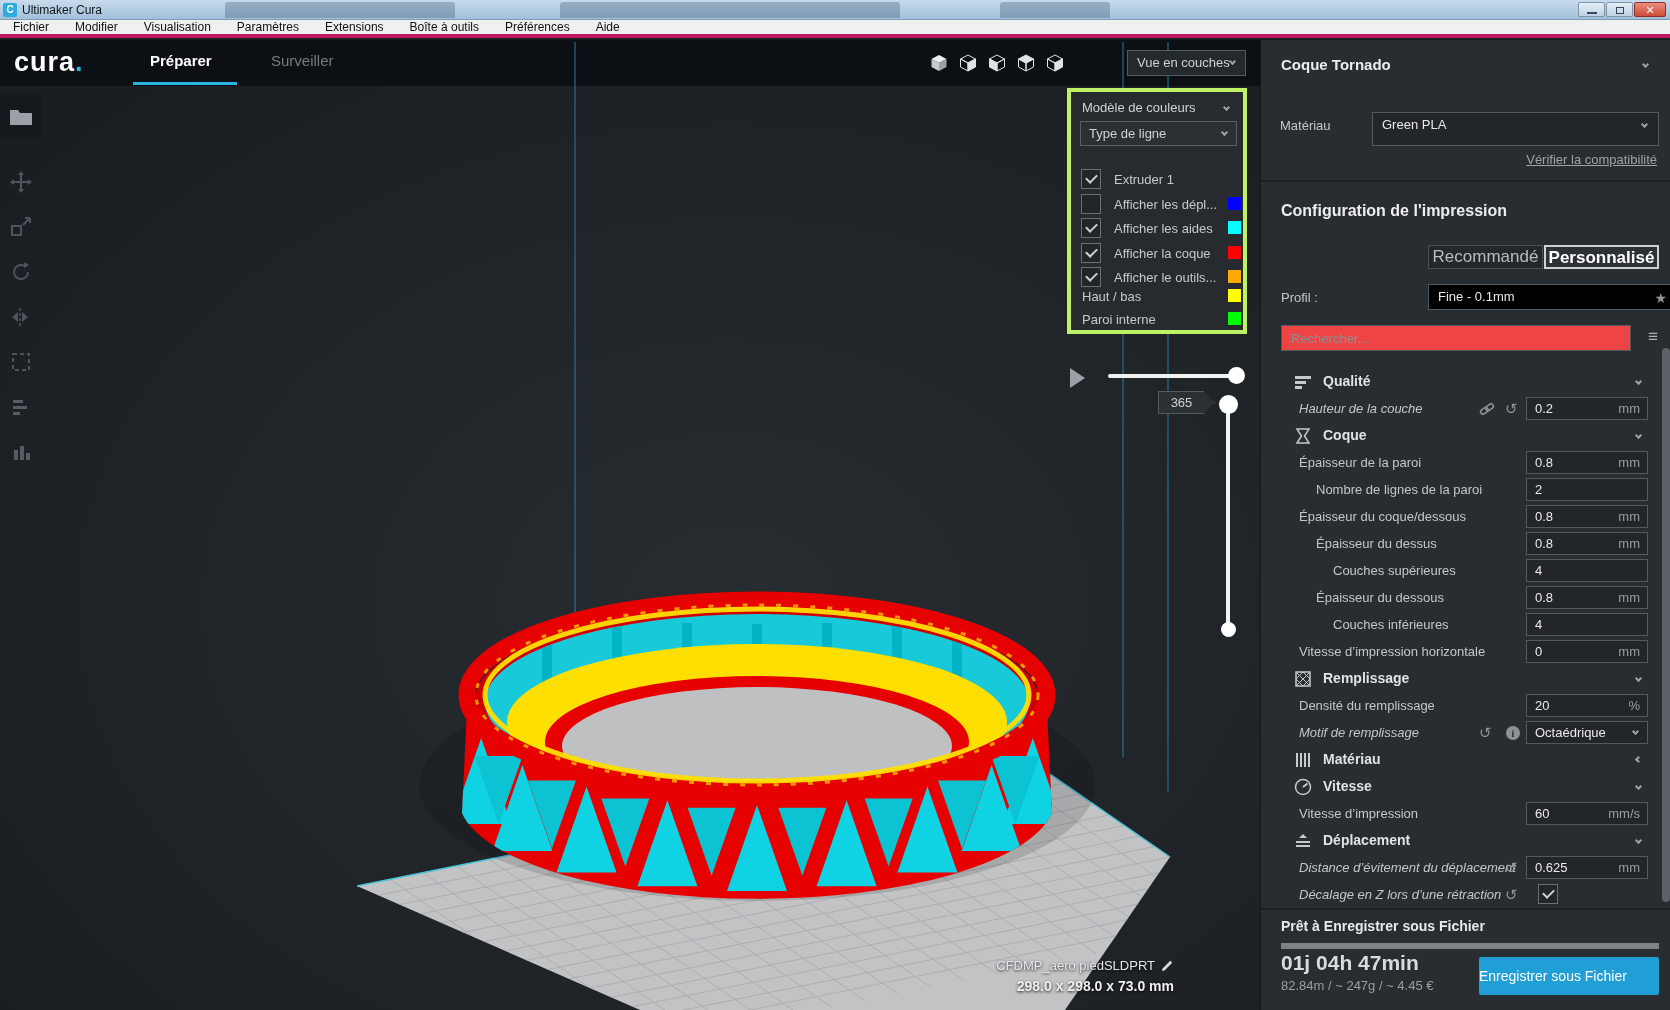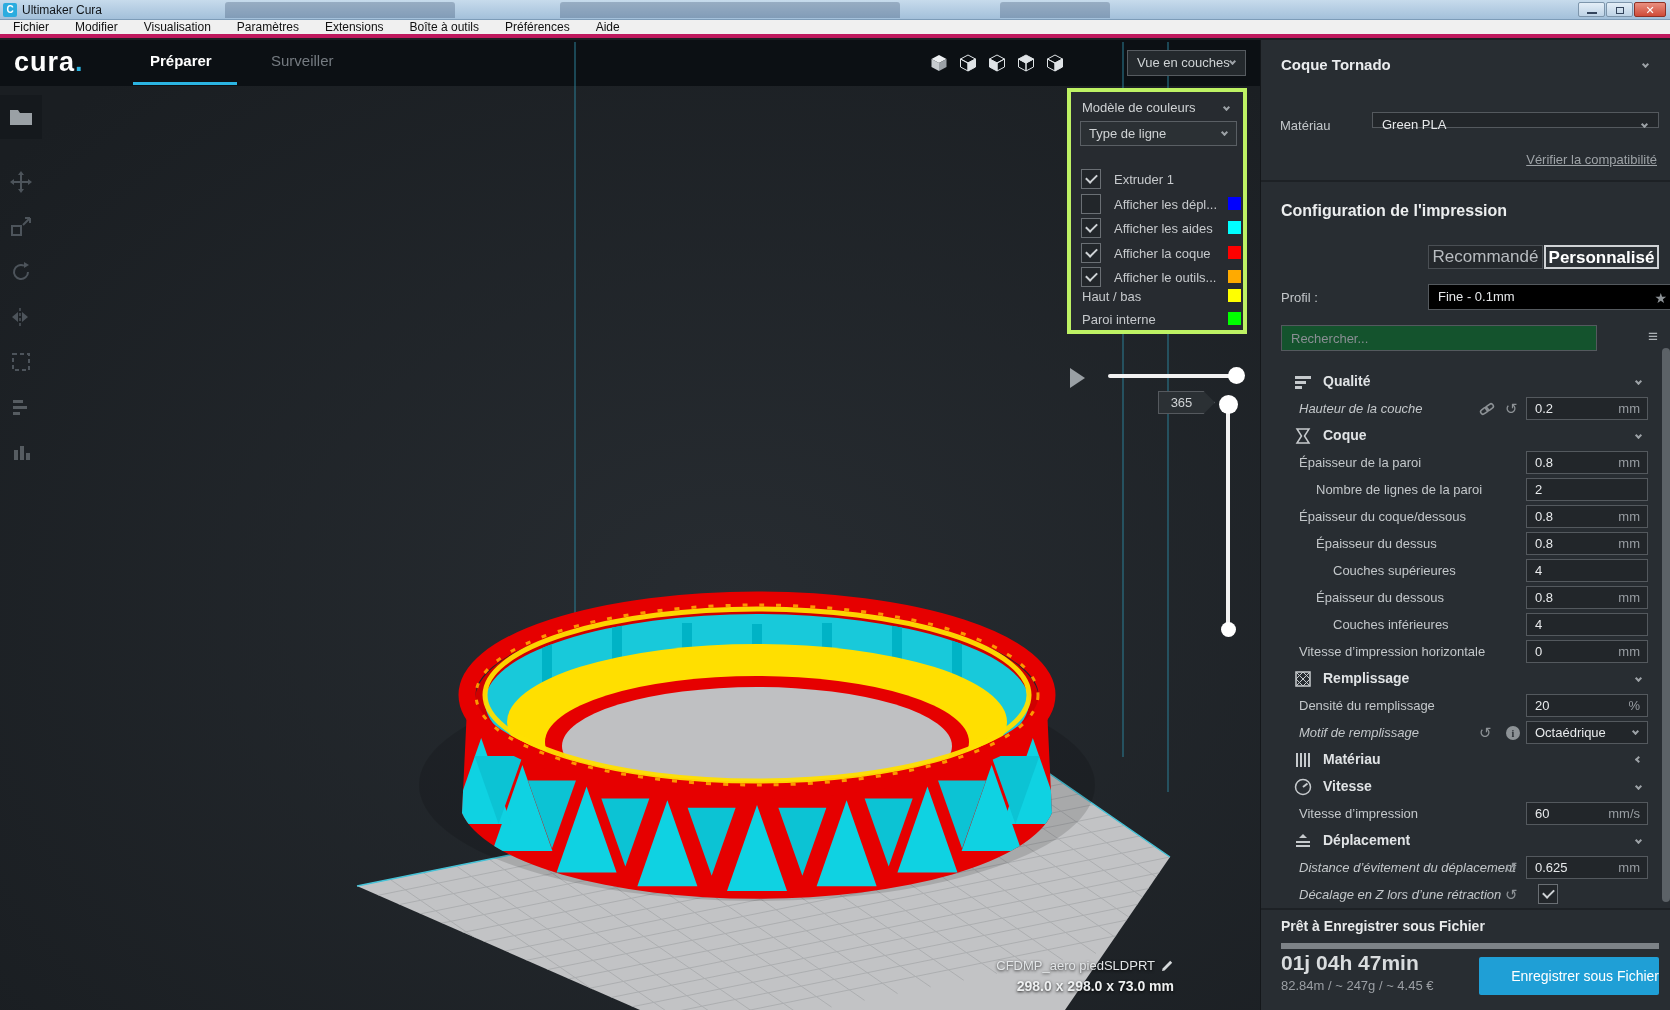--- a/index.html
+++ b/index.html
@@ -83,35 +83,35 @@
   #model-info { position:absolute; right:86px; bottom:16px; text-align:right; text-shadow:0 1px 3px rgba(0,0,0,.85); }
   #model-name { font-size:13px; color:#e3e6e8; }
   #model-name svg { vertical-align:-2px; margin-left:6px; }
   #model-size { font-size:14px; font-weight:bold; color:#eef0f1; margin-top:5px; }
 
   
   #sidebar { position:absolute; left:1260px; top:40px; width:410px; height:970px; background:#282d32; border-left:1px solid #14171a; }
   #machine-name { position:absolute; left:20px; top:16px; font-size:15px; font-weight:bold; color:#eaecee; }
   #machine-chev { position:absolute; right:22px; top:22px; }
   #material-label { position:absolute; left:19px; top:78px; font-size:13px; color:#c3c7ca; }
-  #material-dd { position:absolute; left:111px; top:72px; width:287px; height:16px;
+  #material-dd { position:absolute; left:111px; top:72px; width:287px; height:34px;
     background:#22262a; border:1px solid #54595e; color:#e6e8ea; font-size:13px; line-height:24px; padding-left:9px; }
   #material-dd .chev { position:absolute; right:11px; top:9px; }
   #compat-link { position:absolute; right:13px; top:112px; font-size:13px; color:#9ea3a7; text-decoration:underline; }
   .divider { position:absolute; left:0; width:410px; height:2px; background:#1d2125; }
   #setup-title { position:absolute; left:20px; top:162px; font-size:16px; font-weight:bold; color:#eceeef; }
   .mode-btn { position:absolute; top:205px; width:115px; height:24px; font-size:17px; text-align:center; line-height:22px; }
   #btn-reco { left:167px; background:#24282c; border:1px solid #4a4f54; color:#b8bcc0; }
   #btn-custom { left:283px; background:#2c3136; border:2px solid #cfd2d5; color:#ffffff; font-weight:bold; }
   #profile-label { position:absolute; left:20px; top:250px; font-size:13px; color:#c3c7ca; }
   #profile-dd { position:absolute; left:167px; top:244px; width:270px; height:26px;
     background:#000000; border:1px solid #54595e; color:#e6e8ea; font-size:13px; line-height:24px; padding-left:9px; }
   #profile-dd .star { position:absolute; right:30px; top:1px; color:#8d9296; font-size:14px; }
   #profile-dd .chev { position:absolute; right:10px; top:9px; }
-  #search-input { position:absolute; left:20px; top:285px; width:316px; height:26px; background:#14532d;
+  #search-input { position:absolute; left:20px; top:285px; width:350px; height:26px; background:#ef4444;
     border:1px solid #54595e; color:#e6e8ea; font-size:13px; padding-left:9px; outline:none; }
   #search-input::placeholder { color:#8a8f94; }
   #search-menu { position:absolute; right:12px; top:287px; font-size:17px; color:#aeb3b7; }
 
   #settings-list { position:absolute; left:0; top:328px; width:400px; }
   .srow { position:relative; height:27px; }
   .s-label { position:absolute; top:0; font-size:13px; color:#c3c7ca; line-height:27px; white-space:nowrap; }
   .s-label.it { font-style:italic; }
   .sec-icon { position:absolute; left:33px; top:5px; }
   .sec-label { position:absolute; left:62px; font-size:14px; font-weight:bold; color:#e0e3e5; line-height:27px; }
@@ -125,21 +125,21 @@
   .s-check.checked::after { content:""; position:absolute; left:4px; top:4px; width:9px; height:5px;
     border-left:2px solid #cfd3d6; border-bottom:2px solid #cfd3d6; transform:rotate(-45deg); }
   #settings-scrollbar { position:absolute; left:401px; top:308px; width:8px; height:554px; background:#5c6267; border-radius:4px; }
 
   #footer-divider { top:868px; }
   #status-text { position:absolute; left:20px; top:878px; font-size:14px; font-weight:bold; color:#e8eaeb; }
   #progress-bar { position:absolute; left:20px; top:903px; width:378px; height:6px; background:#7d8287; }
   #time-text { position:absolute; left:20px; top:911px; font-size:21px; font-weight:bold; color:#d9dcde; }
   #usage-text { position:absolute; left:20px; top:938px; font-size:13px; color:#9b9fa4; }
   #save-btn { position:absolute; left:218px; top:917px; width:180px; height:38px; background:#1f9fd6;
-    color:#fff; font-size:14px; text-align:right; line-height:38px; border-radius:2px; }
+    color:#fff; font-size:14px; text-align:left; line-height:38px; border-radius:2px; }
 </style>
 </head>
 <body>
 
 <div id="titlebar">
   <div class="ghost" style="left:225px;width:230px;"></div>
   <div class="ghost" style="left:560px;width:340px;"></div>
   <div class="ghost" style="left:1000px;width:110px;"></div>
   <div id="app-icon">C</div>
   <div id="title-text">Ultimaker Cura</div>

